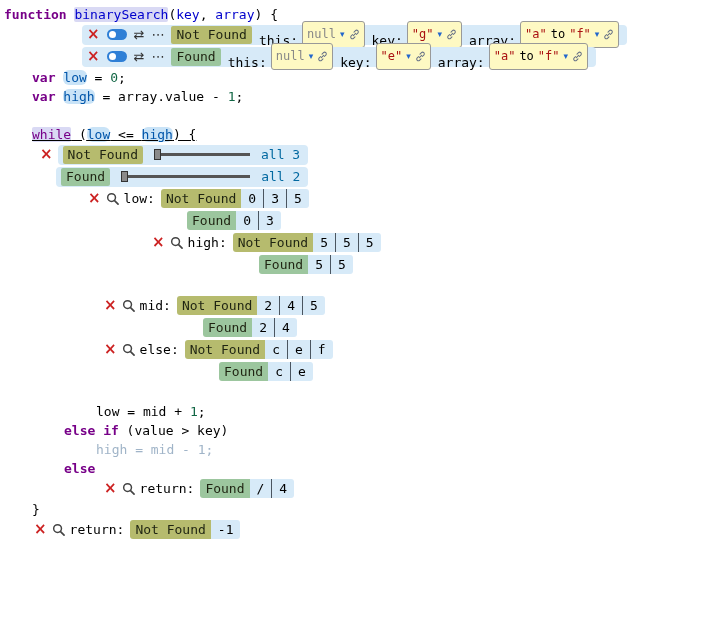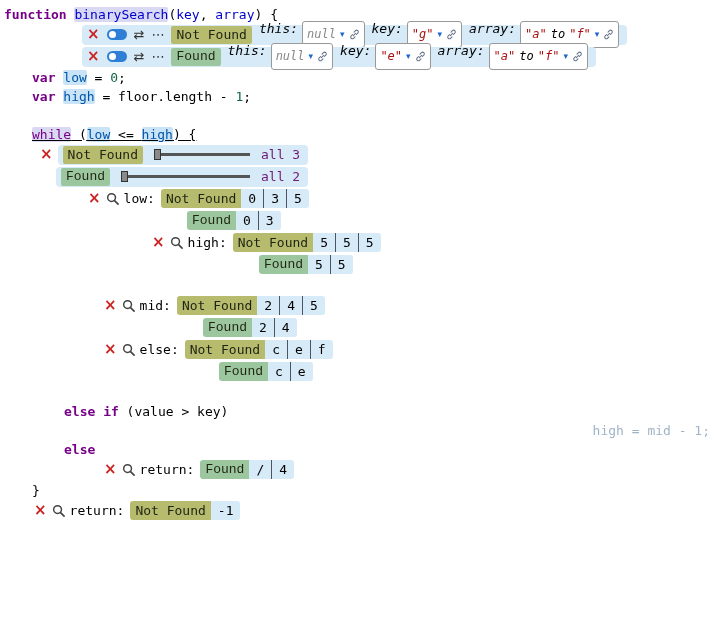--- a/index.html
+++ b/index.html
@@ -15,61 +15,61 @@
     font-family:"DejaVu Sans Mono", monospace;font-size:13px;color:#000;
   }
   #doc{padding:5px 2px 0 4px;}
   .code-line{white-space:pre;height:19px;line-height:19px;}
   .blank{height:19px;}
   .tok{border-radius:2px;}
   .tok-kw{color:var(--kw);font-weight:bold;}
   .tok-kwhl{color:var(--kw);background:var(--kbg);}
   .tok-def{color:var(--def);}
   .tok-defhl{color:var(--def);background:var(--kbg);}
-  .tok-vhl{color:var(--vtext);background:var(--vbg);}
+  .tok-vhl{color:var(--vtext);background:var(--vbg);border-radius:6px;}
   .tok-num{color:var(--num);}
   .tok-str{color:var(--str);}
   .tok-pl{color:#000;}
   .tok-dim{color:var(--dim);}
   .tok-nullv{color:var(--nullc);}
 
   .w-row{display:flex;align-items:center;height:21px;margin-bottom:1px;}
   .w-bg{display:flex;align-items:center;background:var(--rowbg);border-radius:4px;
         padding:1px 8px 1px 5px;gap:7px;height:20px;}
   .close{color:var(--close);font-weight:bold;font-size:15px;line-height:1;
          margin-right:5px;cursor:default;font-family:"DejaVu Sans",sans-serif;}
   .w-bg > .close{margin-right:0;}
   .mag{display:flex;align-items:center;margin-right:5px;}
   .loglabel{margin-right:6px;}
   .pill{display:flex;align-items:stretch;border-radius:3px;overflow:hidden;
         height:19px;line-height:19px;}
   .badge{padding:0 5px;line-height:18px;height:18px;border-radius:2px;color:#1f2412;}
   .pill .badge{border-radius:0;height:19px;line-height:19px;}
   .badge-nf{background:var(--nf);}
-  .badge-f{background:var(--f);font-family:Liberation Mono, monospace;}
+  .badge-f{background:var(--f);}
   .cells{display:flex;background:var(--rowbg);}
   .cell{padding:0 7px;border-left:1px solid var(--sep);}
   .cell:first-child{border-left:none;}
 
   .toggle{position:relative;width:20px;height:11px;border-radius:6px;
           background:var(--toggle);display:inline-block;flex:0 0 auto;}
   .knob{position:absolute;left:2px;top:2px;width:7px;height:7px;border-radius:50%;background:#fff;}
   .ctrl{color:#333;line-height:1;font-family:"DejaVu Sans",sans-serif;font-size:13px;}
-  .field{display:flex;align-items:flex-start;gap:4px;font-style:italic;}
+  .field{display:flex;align-items:flex-end;gap:4px;}
   .flabel{color:#000;}
-  .dropdown{display:inline-flex;align-items:center;gap:4px;background:#ffffff;
+  .dropdown{display:inline-flex;align-items:center;gap:4px;background:#fef9c3;
             border:1px solid #999;border-radius:3px;padding:0 4px;height:27px;
             line-height:15px;font-size:12px;}
   .caret{color:var(--caret);font-size:9px;font-family:"DejaVu Sans",sans-serif;}
   .chain{display:flex;align-items:center;}
   .track{position:relative;height:3px;background:var(--track);display:inline-block;
          margin:0 4px;flex:0 0 auto;}
   .handle{position:absolute;left:0;top:-4px;width:7px;height:11px;
           background:#8a8a8a;border:1px solid #333;}
-  .all-label{color:#701a75;}
+  .all-label{color:#0369a1;}
 </style>
 </head>
 <body>
 
 <div id="doc">
     <div class="code-line" style="padding-left: 0px;"><span class="tok tok-kw">function </span><span class="tok tok-defhl">binarySearch</span><span class="tok tok-pl">(</span><span class="tok tok-def">key</span><span class="tok tok-pl">, </span><span class="tok tok-def">array</span><span class="tok tok-pl">) {</span></div>
     <div class="w-row" style="margin-left: 78px;">
       <span class="w-bg">
         <span class="close">×</span>
         <span class="toggle">
@@ -173,21 +173,21 @@
                 <path d="M6.2 9.8 L9.8 6.2"></path>
                 <path d="M7.3 4.6l2.1-2.1a2.4 2.4 0 0 1 3.4 3.4L10.7 8"></path>
                 <path d="M8.7 11.4l-2.1 2.1a2.4 2.4 0 0 1-3.4-3.4L5.3 8"></path>
               </svg>
             </span>
           </span>
         </span>
       </span>
     </div>
     <div class="code-line" style="padding-left: 28px;"><span class="tok tok-kw">var </span><span class="tok tok-vhl">low</span><span class="tok tok-pl"> = </span><span class="tok tok-num">0</span><span class="tok tok-pl">;</span></div>
-    <div class="code-line" style="padding-left: 28px;"><span class="tok tok-kw">var </span><span class="tok tok-vhl">high</span><span class="tok tok-pl"> = floor.length - </span><span class="tok tok-num">1</span><span class="tok tok-pl">;</span></div>
+    <div class="code-line" style="padding-left: 28px;"><span class="tok tok-kw">var </span><span class="tok tok-vhl">high</span><span class="tok tok-pl"> = array.value - </span><span class="tok tok-num">1</span><span class="tok tok-pl">;</span></div>
     <div class="blank"></div>
     <div class="code-line" style="padding-left: 28px; text-decoration: underline;"><span class="tok tok-kwhl">while</span><span class="tok tok-pl"> (</span><span class="tok tok-vhl">low</span><span class="tok tok-pl"> &lt;= </span><span class="tok tok-vhl">high</span><span class="tok tok-pl">) {</span></div>
     <div class="w-row" style="margin-left: 36px;">
       <span class="close">×</span>
       <span class="w-bg">
         <span class="badge badge-nf">Not Found</span>
         <span class="track" style="width: 96px;">
           <span class="handle"></span>
         </span>
         <span class="all-label">all 3</span>
@@ -305,22 +305,23 @@
     <div class="w-row" style="margin-left: 215px;">
       <span class="pill">
         <span class="badge badge-f">Found</span>
         <span class="cells">
           <span class="cell">c</span>
           <span class="cell">e</span>
         </span>
       </span>
     </div>
     <div class="blank"></div>
+    <div class="code-line" style="padding-left: 92px;"><span class="tok tok-pl">low = mid + </span><span class="tok tok-num">1</span><span class="tok tok-pl">;</span></div>
     <div class="code-line" style="padding-left: 60px;"><span class="tok tok-kw">else</span><span class="tok tok-pl"> </span><span class="tok tok-kw">if</span><span class="tok tok-pl"> (value &gt; key)</span></div>
-    <div class="code-line" style="padding-left: 92px; text-align: right;"><span class="tok tok-dim">high = mid - 1;</span></div>
+    <div class="code-line" style="padding-left: 92px;"><span class="tok tok-dim">high = mid - 1;</span></div>
     <div class="code-line" style="padding-left: 60px;"><span class="tok tok-kw">else</span></div>
     <div class="w-row" style="margin-left: 100px;">
       <span class="close">×</span>
       <span class="mag">
         <svg width="13" height="13" viewBox="0 0 14 14">
           <circle cx="6" cy="6" r="4.2" fill="none" stroke="#444" stroke-width="1.6"></circle>
           <line x1="9.2" y1="9.2" x2="13" y2="13" stroke="#444" stroke-width="1.8" stroke-linecap="round"></line>
         </svg>
       </span>
       <span class="loglabel">return:</span>

